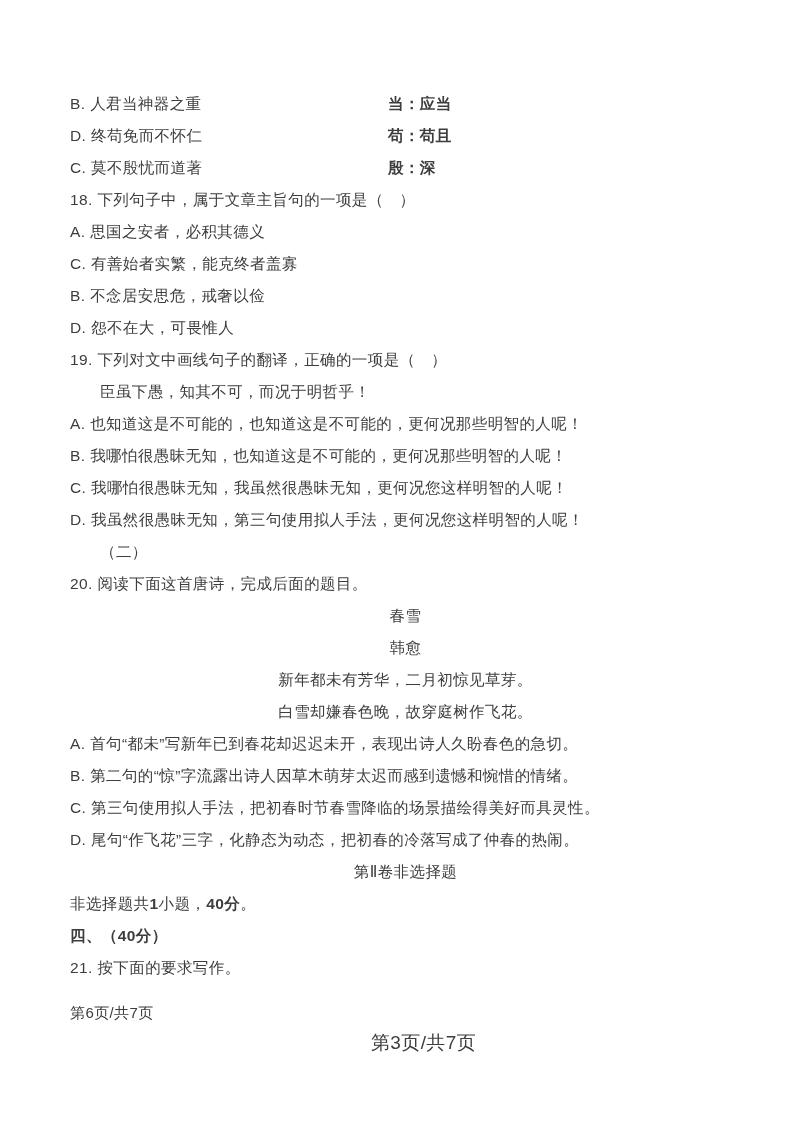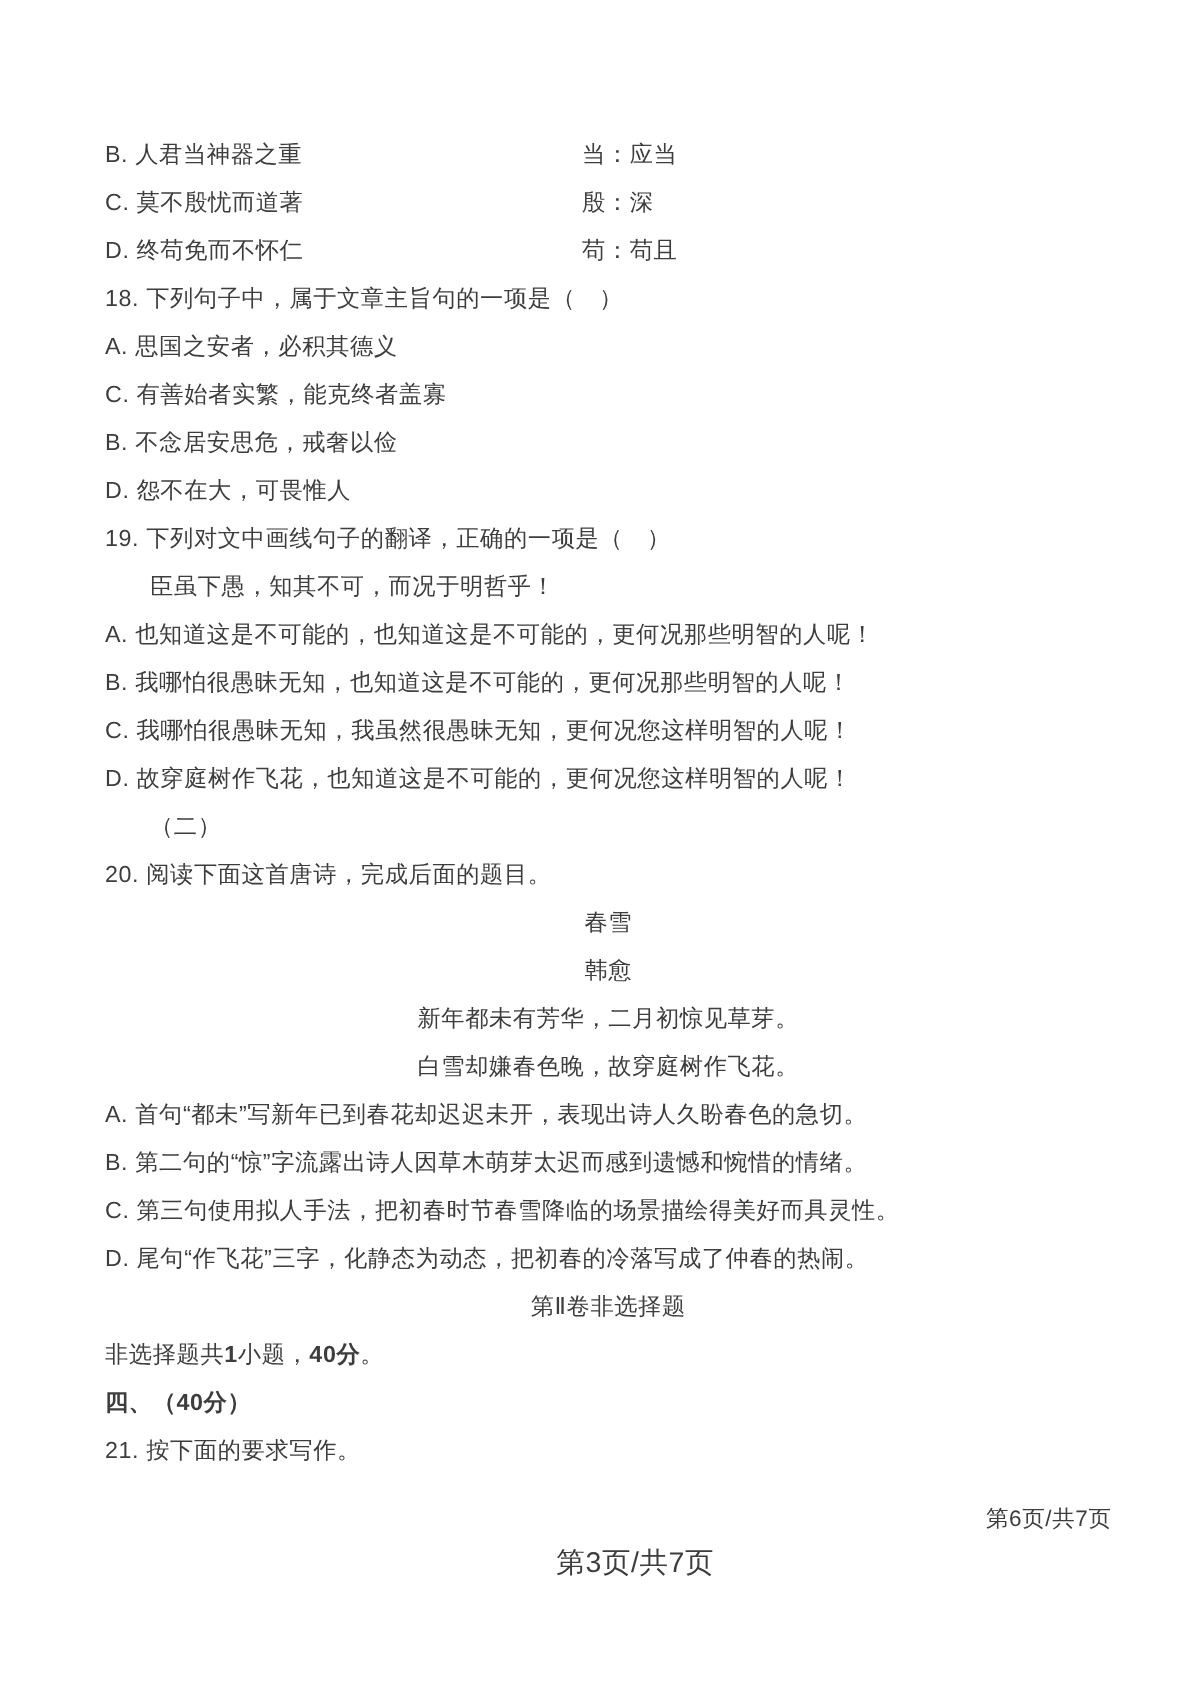--- a/index.html
+++ b/index.html
@@ -20,55 +20,55 @@
   .line {
     position: relative;
     font-size: 15.5px;
     line-height: 32px;
     letter-spacing: 0.4px;
     white-space: nowrap;
   }
   .line.center { text-align: center; }
   .line.indent { padding-left: 30px; }
   .line.bold, .seg-bold { font-weight: bold; }
-  .gloss { position: absolute; left: 318px; top: 0; }
+  .gloss { position: absolute; left: 318px; top: 0; font-weight: bold; }
   .footer-inner {
-    text-align: right;
+    text-align: left;
     font-size: 15px;
     line-height: 30px;
     margin-top: 14px;
     letter-spacing: 0.4px;
   }
   .footer-page {
     text-align: center;
     font-size: 19px;
     line-height: 30px;
     letter-spacing: 0.4px;
     transform: translateX(18px);
   }
 </style>
 </head>
 <body>
 
 <div class="page">
   <div class="doc-body">
       <div class="line"><span>B. 人君当神器之重</span><span class="gloss">当：应当</span></div>
+      <div class="line"><span>D. 终苟免而不怀仁</span><span class="gloss">苟：苟且</span></div>
       <div class="line"><span>C. 莫不殷忧而道著</span><span class="gloss">殷：深</span></div>
-      <div class="line"><span>D. 终苟免而不怀仁</span><span class="gloss">苟：苟且</span></div>
       <div class="line">18. 下列句子中，属于文章主旨句的一项是（　）</div>
       <div class="line">A. 思国之安者，必积其德义</div>
       <div class="line">C. 有善始者实繁，能克终者盖寡</div>
       <div class="line">B. 不念居安思危，戒奢以俭</div>
       <div class="line">D. 怨不在大，可畏惟人</div>
       <div class="line">19. 下列对文中画线句子的翻译，正确的一项是（　）</div>
       <div class="line indent">臣虽下愚，知其不可，而况于明哲乎！</div>
       <div class="line">A. 也知道这是不可能的，也知道这是不可能的，更何况那些明智的人呢！</div>
       <div class="line">B. 我哪怕很愚昧无知，也知道这是不可能的，更何况那些明智的人呢！</div>
       <div class="line">C. 我哪怕很愚昧无知，我虽然很愚昧无知，更何况您这样明智的人呢！</div>
-      <div class="line">D. 故穿庭树作飞花，也知道这是不可能的，更何况您这样明智的人呢！</div>
+      <div class="line">D. 我虽然很愚昧无知，第三句使用拟人手法，更何况您这样明智的人呢！</div>
       <div class="line indent">（二）</div>
       <div class="line">20. 阅读下面这首唐诗，完成后面的题目。</div>
       <div class="line center">春雪</div>
       <div class="line center">韩愈</div>
       <div class="line center">新年都未有芳华，二月初惊见草芽。</div>
       <div class="line center">白雪却嫌春色晚，故穿庭树作飞花。</div>
       <div class="line">A. 首句“都未”写新年已到春花却迟迟未开，表现出诗人久盼春色的急切。</div>
       <div class="line">B. 第二句的“惊”字流露出诗人因草木萌芽太迟而感到遗憾和惋惜的情绪。</div>
       <div class="line">C. 第三句使用拟人手法，把初春时节春雪降临的场景描绘得美好而具灵性。</div>
       <div class="line">D. 尾句“作飞花”三字，化静态为动态，把初春的冷落写成了仲春的热闹。</div>

